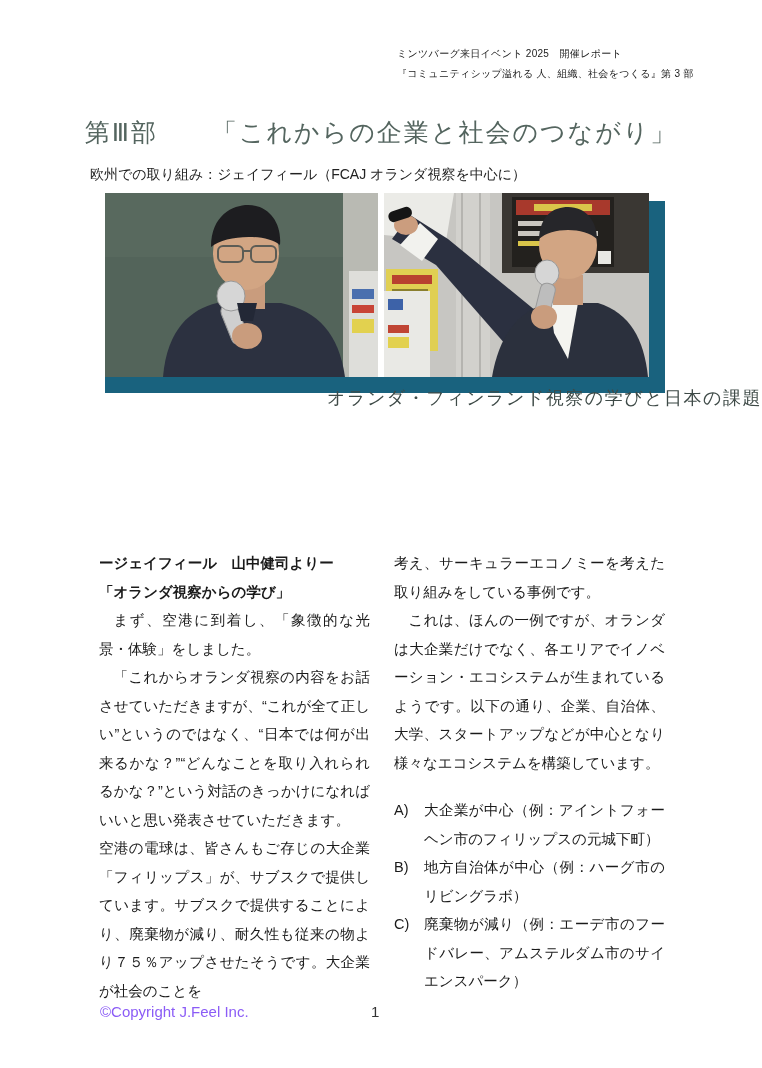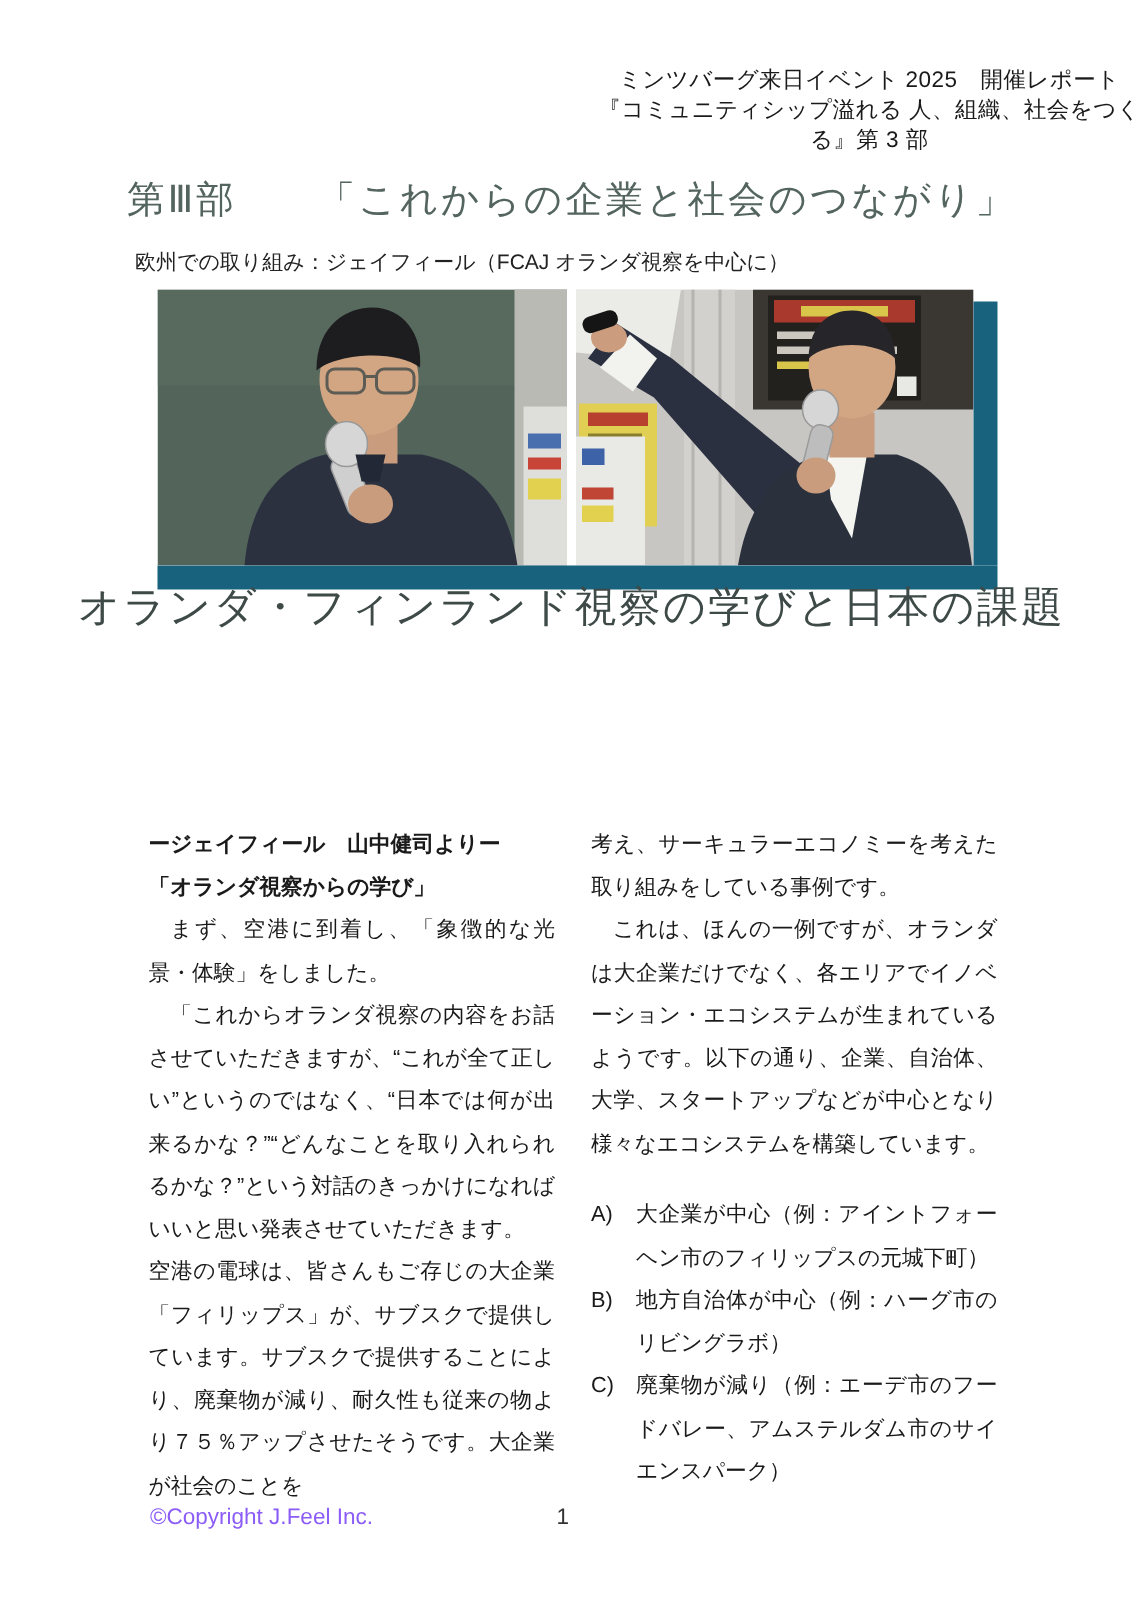--- a/index.html
+++ b/index.html
@@ -2,37 +2,37 @@
 <html><head>
 <meta charset="utf-8">
 <style>
   html,body { margin:0; padding:0; background:#ffffff; }
   .page {
     position:relative; width:762px; height:1068px; background:#ffffff;
     font-family:"Liberation Sans","DejaVu Sans",sans-serif; color:#1a1a1a; overflow:hidden;
   }
   .doc-header {
     position:absolute; left:397px; top:44px;
-    font-size:15px; line-height:20px; color:#1a1a1a; letter-spacing:0.3px;text-align:center;
+    font-size:10px; line-height:20px; color:#1a1a1a; letter-spacing:0.3px;
   }
   .doc-title {
     position:absolute; left:0; top:116px; width:762px; margin:0;
     text-align:center; font-size:25px; font-weight:400; color:#54655f; letter-spacing:2px;
   }
   .doc-subtitle {
     position:absolute; left:0; top:166px; width:616px;
     text-align:center; font-size:14px; color:#222222;
   }
   .photo-left  { position:absolute; left:105px; top:193px; width:273px; height:184px; display:block; }
   .photo-right { position:absolute; left:384px; top:193px; width:265px; height:184px; display:block; }
   .teal-vbar   { position:absolute; left:649px; top:201px; width:16px; height:176px; background:#19627e; }
   .teal-hbar   { position:absolute; left:105px; top:377px; width:560px; height:16px; background:#19627e; }
   .section-heading {
     position:absolute; left:0; top:386px; width:762px; margin:0;
-    text-align:center; font-size:28px; font-weight:400; color:#3e4a47; letter-spacing:1.5px;
+    text-align:right; font-size:18px; font-weight:400; color:#3e4a47; letter-spacing:1.5px;
   }
   .intro {
     position:absolute; left:99px; top:421px; width:566px;
     font-size:14.5px; line-height:30px; text-align:justify; word-break:break-all;
   }
   .intro p { margin:0; }
   .columns {
     position:absolute; left:99px; top:549px; width:566px;
     display:flex; gap:24px;
   }

